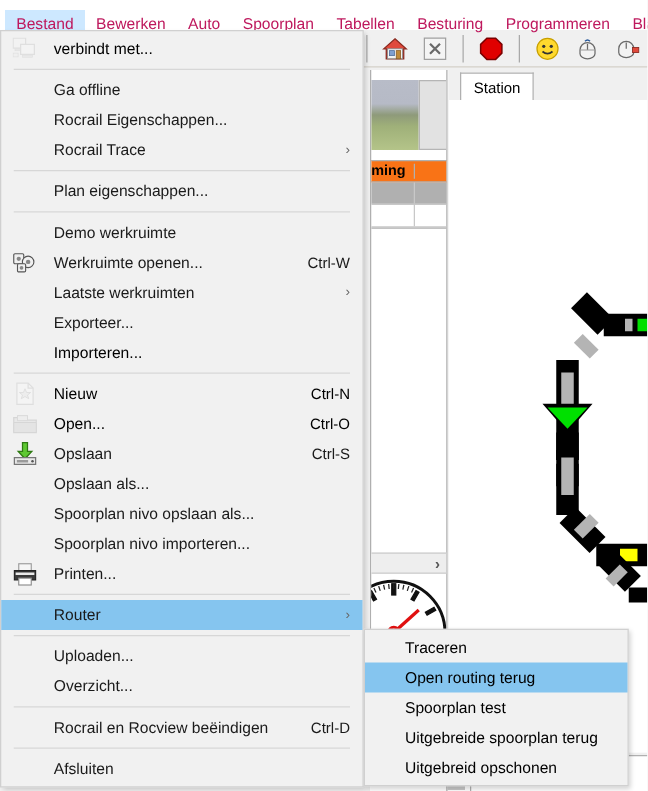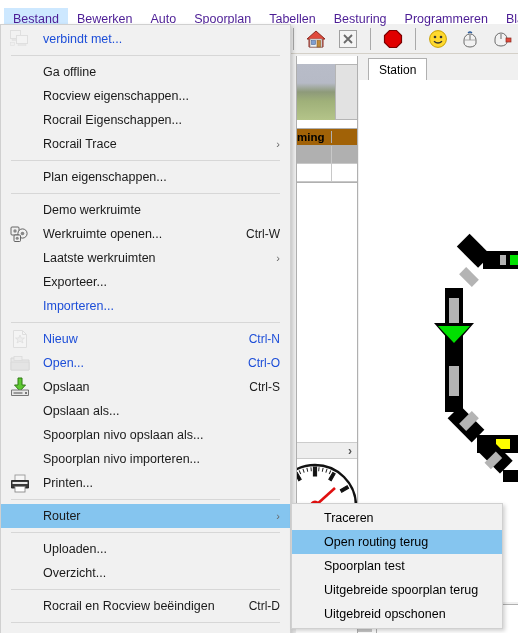--- a/index.html
+++ b/index.html
@@ -20,21 +20,21 @@
     position: absolute; top: 0; left: 0; width: 518px; height: 24px;
     background: #ffffff;
     display: flex; align-items: center;
     padding-left: 4px;
     border-bottom: 1px solid #ffffff;
     z-index: 40;
   }
   .menubar-item {
     padding: 4px 9px 5px 9px;
     font-size: 12.5px;
-    color: #4c1d95;
+    color: #be185d;
     white-space: nowrap;
     line-height: 14px;
     margin-top: 15px;
   }
   .menubar-item.active { background: #cde8ff; }
   
   .toolbar {
     position: absolute; top: 24px; left: 0; width: 518px; height: 30px;
     background: #f0f0f0;
     border-bottom: 1px solid #d4d0c8;
@@ -57,21 +57,21 @@
     position: absolute; left: 0px; top: 8px; width: 38px; height: 56px;
     background: linear-gradient(#b8bcc8 0%, #b6bac6 34%, #8e9a7a 50%, #9fb079 66%, #b4c489 100%);
   }
   .thumb-blank {
     position: absolute; left: 38px; top: 8px; width: 33px; height: 56px;
     background: #e2e2e2; border: 1px solid #b5b5b5;
   }
   .mini-table { position: absolute; left: 0; top: 72px; width: 62px; }
   .mt-head {
     height: 18px; display: flex; align-items: center;
-    background: #a16207; border-top: 1px solid #b0b0b0; border-bottom: 1px solid #b0b0b0;
+    background: #f97316; border-top: 1px solid #b0b0b0; border-bottom: 1px solid #b0b0b0;
     font-weight: bold; font-size: 11.5px;
   }
   .mt-c1 { width: 35px; border-right: 1px solid #b0b0b0; padding-left: 0px; overflow: hidden; }
   .mt-c2 { width: 27px; padding-left: 3px; overflow: hidden; margin-top: 29px; }
   .mt-row { height: 18px; display: flex; border-bottom: 1px solid #c8c8c8; }
   .mt-row.sel .mt-cell { background: #b0b0b0; }
   .mt-cell { height: 100%; }
   .mt-cell.a { width: 35px; border-right: 1px solid #c8c8c8; }
   .mt-cell.b { width: 27px; }
   .mid-divider { position: absolute; left:0; top: 126px; width: 62px; height: 1px; background:#b0b0b0;}
@@ -119,21 +119,21 @@
     border: 1px solid #d0d0d0;
     box-shadow: 2px 2px 4px rgba(0,0,0,0.18);
     z-index: 50;
     padding: 2px 0 2px 0;
   }
   .mi {
     position: relative; display: flex; align-items: center;
     height: 24px; padding-left: 42px; padding-right: 10px;
     font-size: 12.5px; color: #1a1a1a; white-space: nowrap;
   }
-  .mi.disabled { color: #1d4ed8; }
+  .mi.disabled { color: #000000; }
   .mi.hl { background: #85c5ef; }
   .mi .accel { margin-left: auto; font-size: 12px; padding-left: 20px; }
   .mi .arrow { margin-left: auto; font-size: 11px; color: #666; padding-left: 20px; }
   .mi .icoslot {
     position: absolute; left: 8px; top: 2px; width: 22px; height: 20px;
     display: flex; align-items: center; justify-content: center;
   }
   .msep { height: 1px; background: #d7d7d7; margin: 4px 10px 4px 10px; }
 
   
@@ -379,23 +379,20 @@
             <rect x="0.5" y="12.5" width="4" height="3" fill="#ededed" stroke="#c6c6c6" stroke-width="0.6"></rect>
           </svg>
         </span>
         <span>verbindt met...</span>
       </div>
       <div class="msep"></div>
       <div class="mi">
         <span>Ga offline</span>
       </div>
       <div class="mi">
-        <span>Rocview eigenschappen...</span>
-      </div>
-      <div class="mi">
         <span>Rocrail Eigenschappen...</span>
       </div>
       <div class="mi">
         <span>Rocrail Trace</span>
         <span class="arrow">›</span>
       </div>
       <div class="msep"></div>
       <div class="mi">
         <span>Plan eigenschappen...</span>
       </div>

